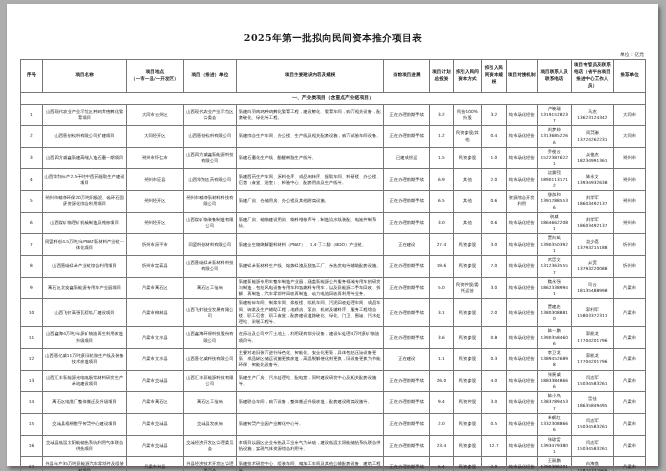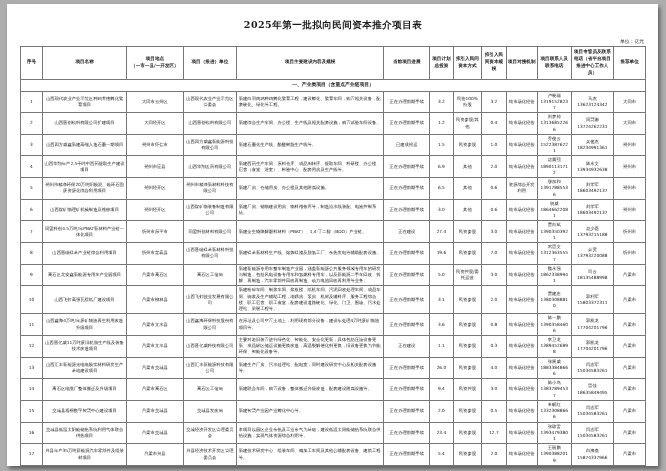--- a/index.html
+++ b/index.html
@@ -8,21 +8,21 @@
     background:#adadad;
     font-family:"DejaVu Sans","Liberation Sans",sans-serif;
     color:#1a1a1a;
   }
   .canvas{position:relative;width:666px;height:471px;background:#adadad;}
   .page{
     position:absolute;left:7px;top:4px;width:651px;height:462px;
     background:#ffffff;
     box-shadow:2px 3px 4px rgba(0,0,0,0.45);
     box-sizing:border-box;
-    padding:15px 12px 8px 13px;
+    padding:28px 12px 8px 13px;
   }
   .doc-title{
     margin:0 0 6px 0;
     text-align:center;
     font-size:9.5px;
     font-weight:bold;
     letter-spacing:0.5px;
     font-family:"DejaVu Serif","Liberation Serif",serif;
   }
   .unit-note{

